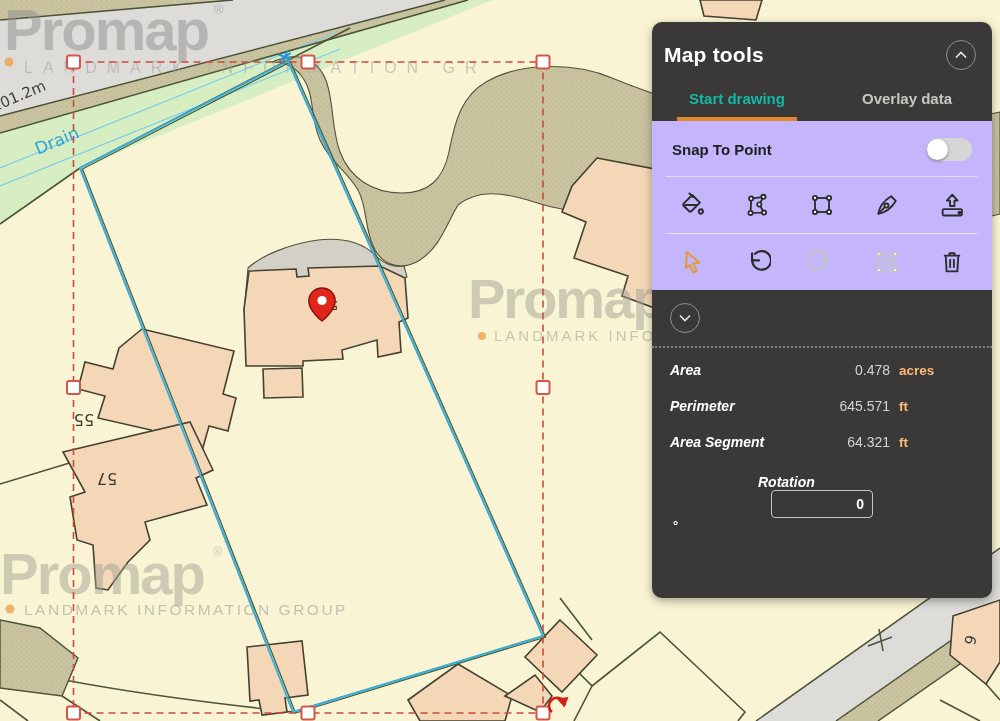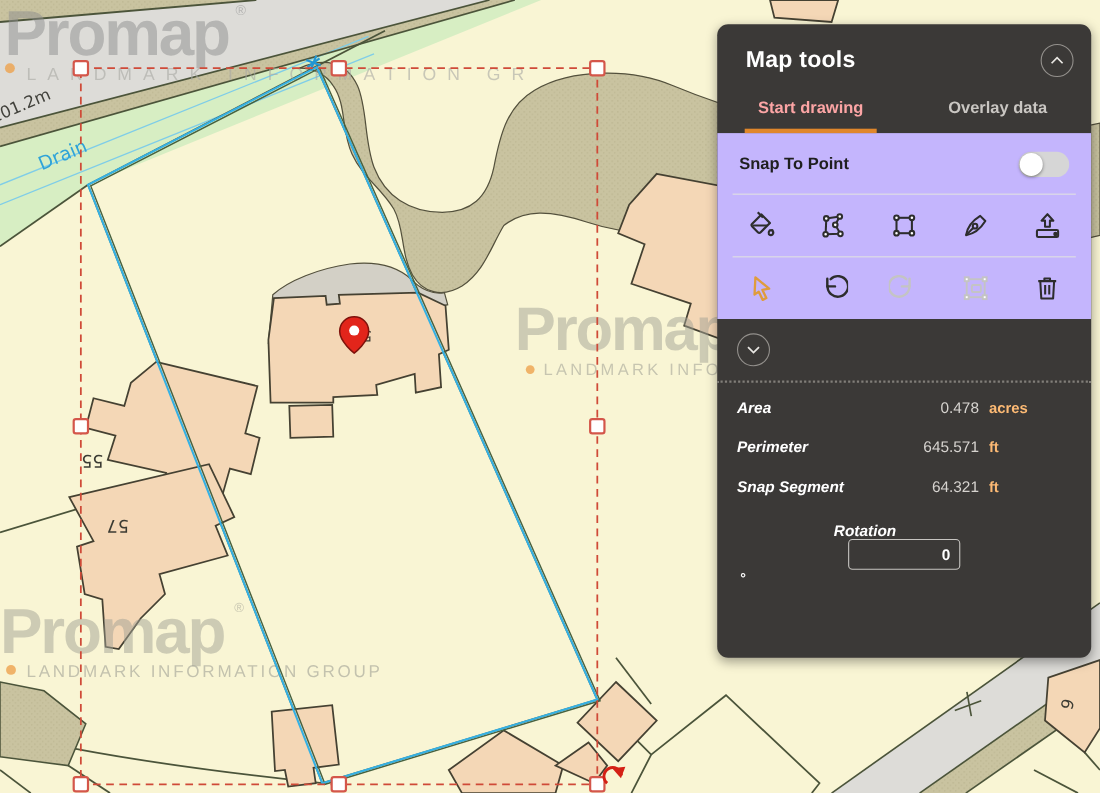--- a/index.html
+++ b/index.html
@@ -4,29 +4,29 @@
 <style>
   html,body{margin:0;padding:0;}
   #stage{position:relative;width:1000px;height:721px;overflow:hidden;
          font-family:"Liberation Sans",sans-serif;background:#f9f5d4;}
   #map-svg{position:absolute;left:0;top:0;}
   
   #panel{position:absolute;left:652px;top:22px;width:340px;height:576px;
          background:#3b3937;border-radius:10px;box-shadow:0 3px 10px rgba(0,0,0,.35);
          color:#fff;overflow:hidden;}
   .panel-header{display:flex;align-items:center;justify-content:space-between;
-                padding:18px 16px 4px 26px;}
+                padding:18px 16px 4px 12px;}
   .panel-title{font-size:21px;font-weight:700;letter-spacing:.2px;}
   .circle-btn{width:30px;height:30px;border-radius:50%;border:1px solid #93908c;
               display:flex;align-items:center;justify-content:center;background:transparent;
               cursor:pointer;flex:0 0 auto;}
   .tabs{display:flex;margin-top:6px;}
   .tab{flex:1;text-align:center;font-size:15px;font-weight:600;padding:10px 0 0 0;cursor:pointer;}
   .tab .tab-label{display:inline-block;padding:0 12px 10px 12px;}
-  .tab.active .tab-label{border-bottom:4px solid #e0872b;color:#fca5a5;}
+  .tab.active .tab-label{border-bottom:4px solid #e0872b;color:#14b8a6;}
   .tab.inactive{color:#c9c6c2;font-weight:700;}
   .white-area{background:#c4b5fd;color:#222;}
   .snap-row{display:flex;align-items:center;justify-content:space-between;
             padding:17px 20px 15px 20px;}
   .snap-label{font-size:15px;font-weight:700;color:#1f1f1f;}
   .toggle{width:46px;height:23px;border-radius:12px;background:#d6d6d6;position:relative;cursor:pointer;}
   .toggle .knob{position:absolute;left:1px;top:1px;width:21px;height:21px;border-radius:50%;
                 background:#fff;box-shadow:0 1px 3px rgba(0,0,0,.45);}
   .divider{border-top:1px solid #e2e2e2;margin:0 14px;}
   .icon-row{display:flex;align-items:center;justify-content:space-between;
@@ -331,21 +331,21 @@
     <span class="prop-label">Area</span>
     <span class="prop-value">0.478</span>
     <span class="prop-unit">acres</span>
   </div>
   <div class="prop-row">
     <span class="prop-label">Perimeter</span>
     <span class="prop-value">645.571</span>
     <span class="prop-unit">ft</span>
   </div>
   <div class="prop-row">
-    <span class="prop-label">Snap Segment</span>
+    <span class="prop-label">Area Segment</span>
     <span class="prop-value">64.321</span>
     <span class="prop-unit">ft</span>
   </div>
   <div class="prop-row" style="margin-top:12px;flex-direction:column;">
     <span class="prop-label">Rotation</span>
     <input class="rot-input" type="text" value="0" style="">
     <span class="deg">°</span>
   </div>
 
 </div>

